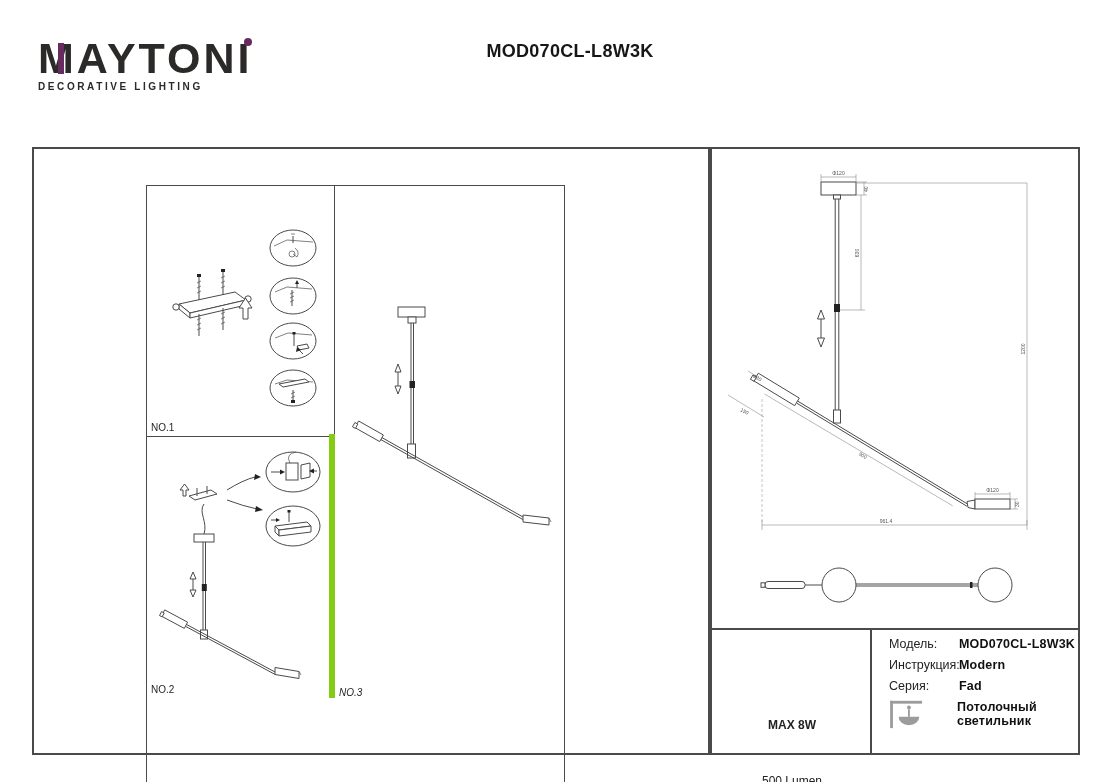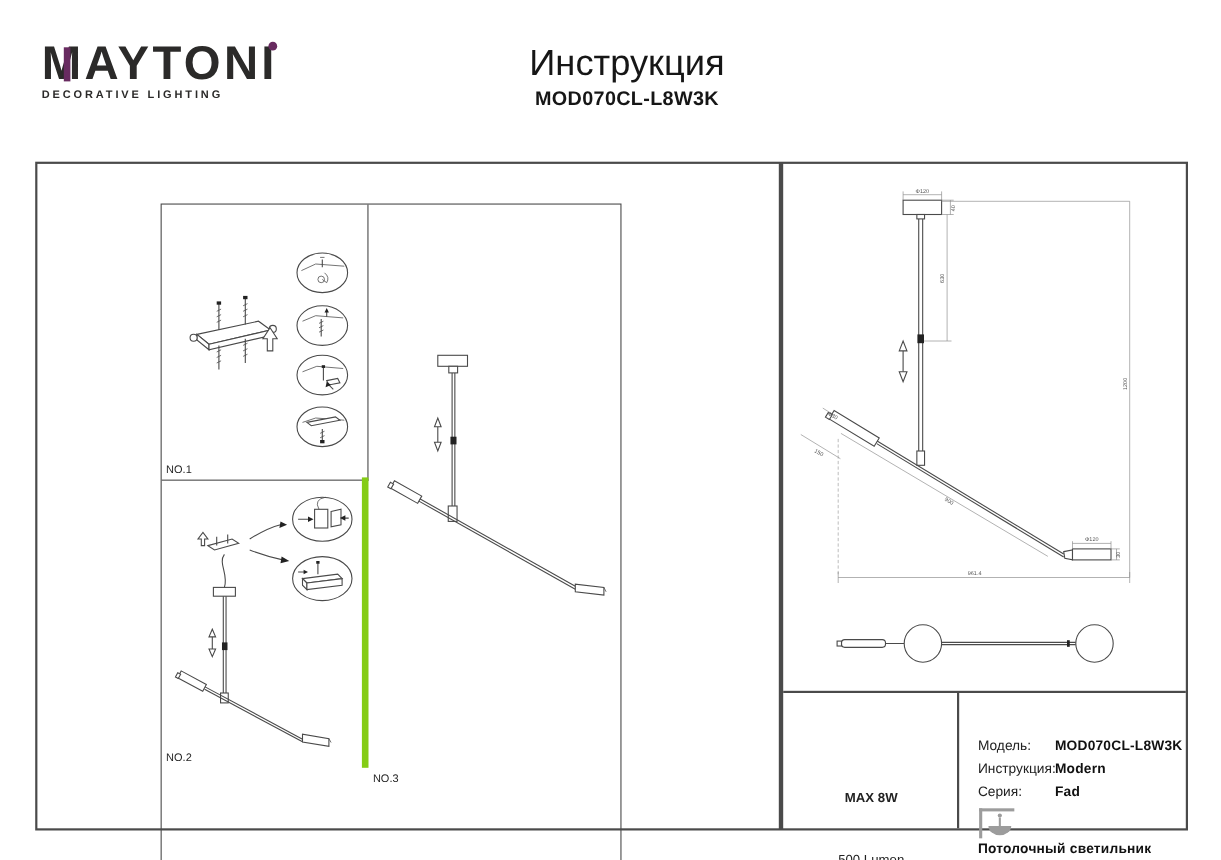--- a/index.html
+++ b/index.html
@@ -21,39 +21,39 @@
   .doc-model { font-size:18px; font-weight:700; margin-top:3px; color:#161616; letter-spacing:0.3px; }
 
   
   .left-box  { position:absolute; left:32px;  top:147px; width:678px; height:608px; border:2px solid #4a4a4a; }
   .right-box { position:absolute; left:710px; top:147px; width:370px; height:608px; border:2px solid #4a4a4a; }
 
   .inner-box { position:absolute; left:112px; top:36px; width:419px; height:626px; border:1px solid #4a4a4a;padding-left:12px; }
   .panel { position:absolute; }
   .panel-no1 { left:0; top:0; width:188px; height:251px; border-right:1px solid #4a4a4a; border-bottom:1px solid #4a4a4a; }
   .panel-no2 { left:0; top:248px; width:188px; height:264px; border-right:6px solid #84cc16; }
-  .panel-no3 { left:188px; top:16px; width:229px; height:515px; }
+  .panel-no3 { left:188px; top:0; width:229px; height:515px;font-style:italic; }
   .step-label { position:absolute; left:4px; bottom:3px; font-size:10px; color:#1f1f1f; }
   .panel svg, .drawing-area svg { position:absolute; left:0; top:0; }
 
   
   .drawing-area { position:absolute; left:0; top:0; width:366px; height:479px; }
   .info-section { position:absolute; left:0; top:479px; width:366px; height:125px; border-top:2px solid #4a4a4a; display:flex; }
   .led-cell { width:160px; height:100%; border-right:2px solid #4a4a4a; position:relative; }
   .led-circle { position:absolute; left:44px; top:15px; width:62px; height:62px; border:3px solid #111;
                 border-radius:50%; display:flex; align-items:center; justify-content:center; }
   .led-text { font-size:21px; font-weight:800; letter-spacing:1px; color:#111; }
   .led-sub { position:absolute; left:0; width:160px; text-align:center; font-size:12px; color:#222; }
   .led-sub.max { top:88px; font-weight:700; }
   .led-sub.lumen { top:104px;margin-top:40px; }
-  .spec-cell { flex:1; padding:17px 0 0 17px; position:relative;margin-top:24px; }
+  .spec-cell { flex:1; padding:7px 0 0 17px; position:relative; }
   .spec-row { display:flex; align-items:baseline; margin-bottom:7px; font-size:12.5px; }
   .spec-label { display:inline-block; width:70px; color:#222; }
   .spec-value { font-weight:700; color:#111; letter-spacing:0.2px; }
-  .spec-row.with-icon { margin-top:-2px; align-items:flex-start;flex-direction:column; }
+  .spec-row.with-icon { margin-top:-2px; align-items:center; }
   .lamp-icon { width:42px; height:32px; margin-right:28px; margin-left:-2px; flex:0 0 auto; }
 
   
   .ln  { stroke:#4a4a4a; stroke-width:1; fill:none; }
   .ln2 { stroke:#4a4a4a; stroke-width:0.7; fill:none; }
   .fw  { stroke:#4a4a4a; stroke-width:1; fill:#fff; }
   .fb  { fill:#222; stroke:none; }
   .dim { stroke:#8a8a8a; stroke-width:0.6; fill:none; }
   .dsh { stroke:#9a9a9a; stroke-width:0.6; fill:none; stroke-dasharray:3 2; }
   .dtx { font-size:5px; fill:#555; font-family:"Liberation Sans",sans-serif; }
@@ -66,21 +66,20 @@
   <div class="logo">
     <div class="logo-word">
       <span>MAYTONI</span>
       <span class="logo-accent-bar"></span>
       <span class="logo-accent-dot"></span>
     </div>
     <div class="logo-tagline">DECORATIVE LIGHTING</div>
   </div>
 
   <div class="title-block">
-    <div class="doc-title">Инструкция</div>
     <div class="doc-model">MOD070CL-L8W3K</div>
   </div>
 
   <section class="left-box">
     <div class="inner-box">
 
       <div class="panel panel-no1">
         <svg width="188" height="251" viewBox="0 0 188 251">
 
           <polygon class="fw" points="32,118 88,106 99,114 43,127"></polygon>

